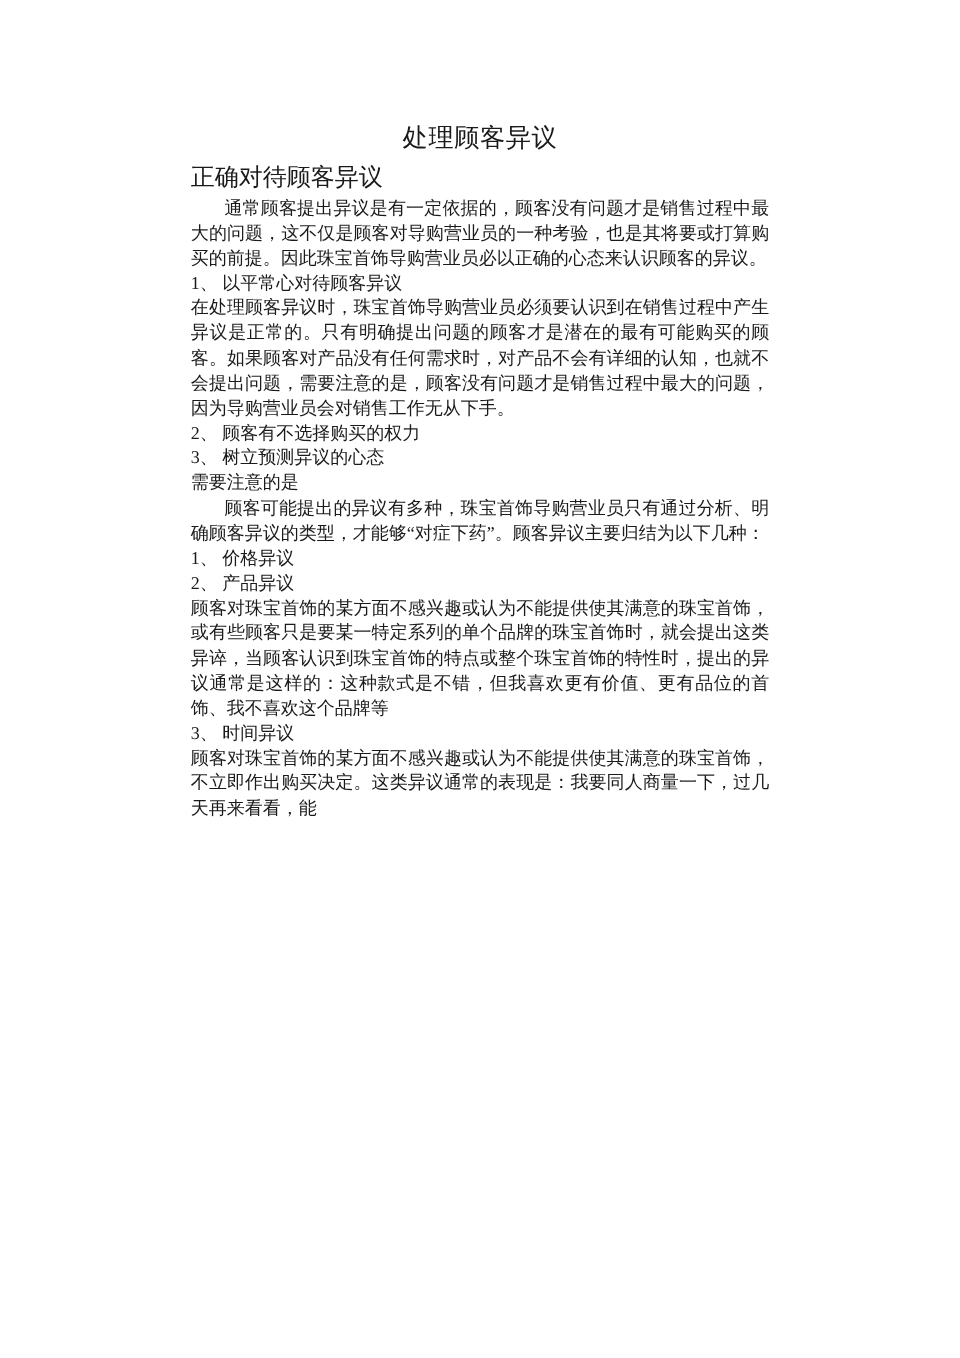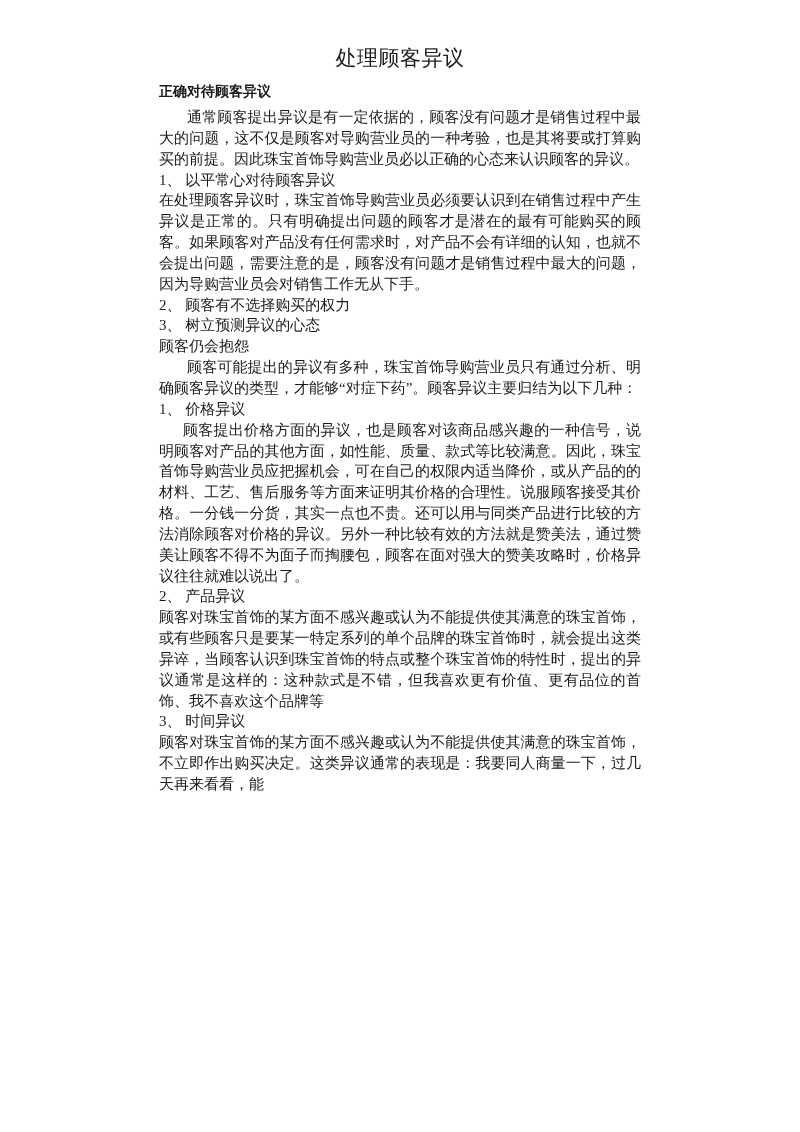--- a/index.html
+++ b/index.html
@@ -4,36 +4,36 @@
 <style>
   html, body { margin: 0; padding: 0; }
   body { background: #ffffff; }
   .page {
     position: relative;
     width: 724px;
     height: 1132px;
     margin: 0 auto;
     background: #ffffff;
     box-sizing: border-box;
-    padding: 44px 121px 0 121px;
+    padding: 101px 121px 0 121px;
     overflow: hidden;
     font-family: "Liberation Serif", "DejaVu Serif", serif;
     color: #1a1a1a;
   }
   .doc-title {
     font-size: 21px;
     font-weight: 400;
     line-height: 28px;
     text-align: center;
     margin: 0;
     letter-spacing: 0.5px;
   }
   .h2 {
-    font-size: 14px;
-    font-weight: 700;
+    font-size: 20px;
+    font-weight: 400;
     line-height: 23px;
     margin: 8px 0 0 0;
   }
   .body-text {
     margin-top: 4px;
     font-size: 15px;
     line-height: 20.85px;
     text-align: justify;
   }
   .body-text p { margin: 0; }
@@ -71,25 +71,24 @@
 
       <p class="li1">1、 以平常心对待顾客异议</p>
       <p class="block">在处理顾客异议时，珠宝首饰导购营业员必须要认识到在销售过程中产生异议是正常的。只有明确提出问题的顾客才是潜在的最有可能购买的顾客。如果顾客对产品没有任何需求时，对产品不会有详细的认知，也就不会提出问题，需要注意的是，顾客没有问题才是销售过程中最大的问题，因为导购营业员会对销售工作无从下手。</p>
 
       <p class="li1">2、 顾客有不选择购买的权力</p>
 
       <p class="li1">3、 树立预测异议的心态</p>
     </div>
 
     <div>
-      <p class="h3">顾客仍会抱怨</p>
+      <p class="h3">需要注意的是</p>
       <p class="p-first">顾客可能提出的异议有多种，珠宝首饰导购营业员只有通过分析、明确顾客异议的类型，才能够“对症下药”。顾客异议主要归结为以下几种：</p>
 
       <p class="li1">1、 价格异议</p>
-      <p class="block-first">顾客提出价格方面的异议，也是顾客对该商品感兴趣的一种信号，说明顾客对产品的其他方面，如性能、质量、款式等比较满意。因此，珠宝首饰导购营业员应把握机会，可在自己的权限内适当降价，或从产品的的材料、工艺、售后服务等方面来证明其价格的合理性。说服顾客接受其价格。一分钱一分货，其实一点也不贵。还可以用与同类产品进行比较的方法消除顾客对价格的异议。另外一种比较有效的方法就是赞美法，通过赞美让顾客不得不为面子而掏腰包，顾客在面对强大的赞美攻略时，价格异议往往就难以说出了。</p>
 
       <p class="li1">2、 产品异议</p>
       <p class="block2">顾客对珠宝首饰的某方面不感兴趣或认为不能提供使其满意的珠宝首饰，或有些顾客只是要某一特定系列的单个品牌的珠宝首饰时，就会提出这类异谇，当顾客认识到珠宝首饰的特点或整个珠宝首饰的特性时，提出的异议通常是这样的：这种款式是不错，但我喜欢更有价值、更有品位的首饰、我不喜欢这个品牌等</p>
 
       <p class="li1">3、 时间异议</p>
       <p class="block2">顾客对珠宝首饰的某方面不感兴趣或认为不能提供使其满意的珠宝首饰，不立即作出购买决定。这类异议通常的表现是：我要同人商量一下，过几天再来看看，能</p>
     </div>
 
   </div>
 </div>

